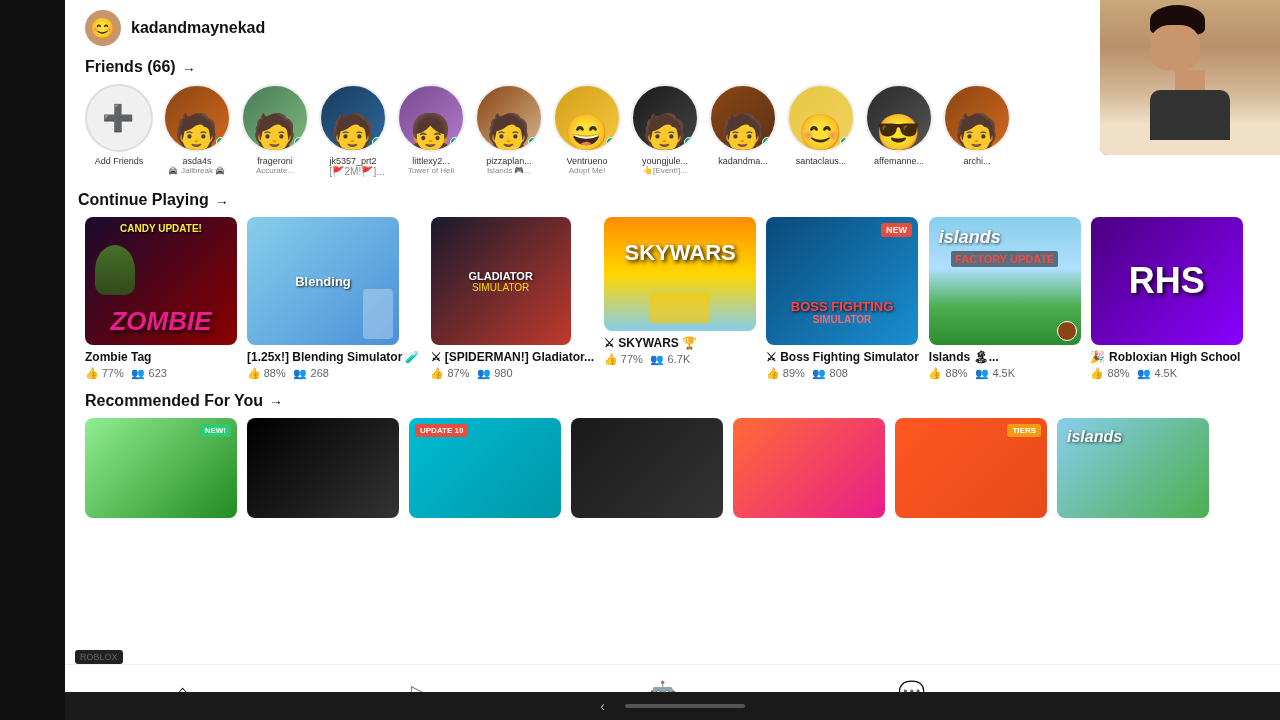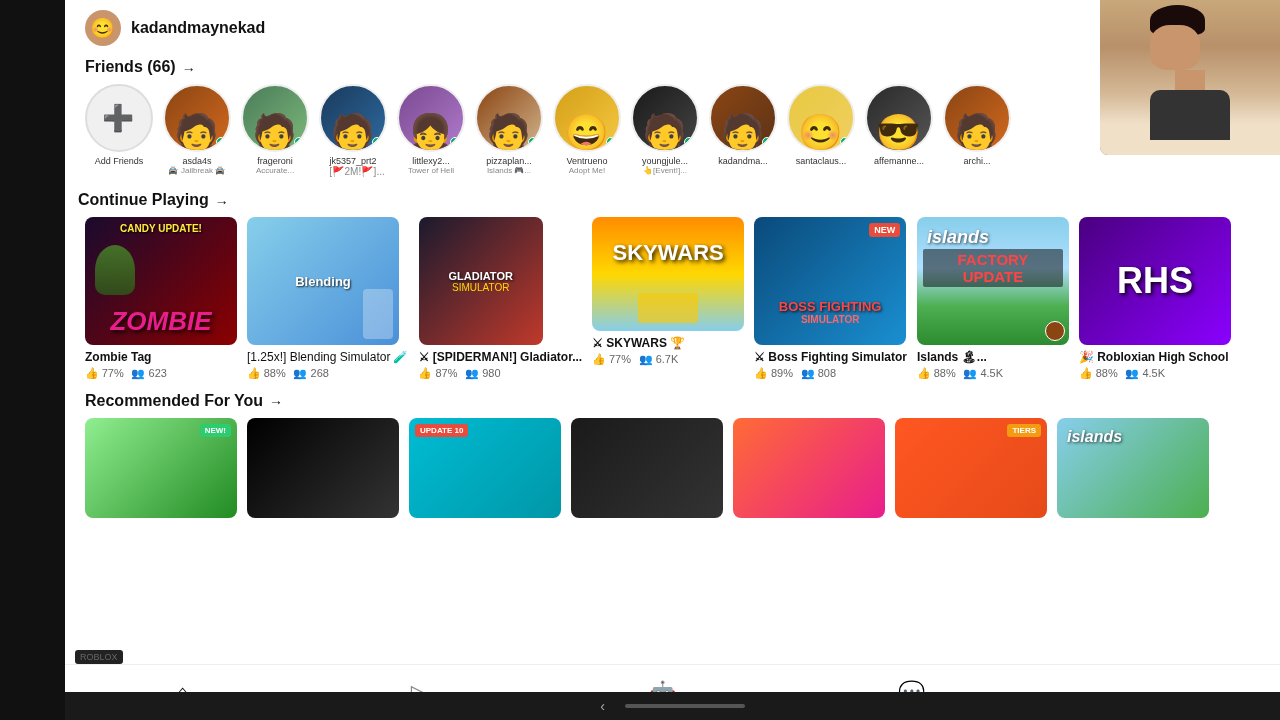--- a/index.html
+++ b/index.html
@@ -163,29 +163,29 @@
           </div>
         </div>
 
         <div style="min-width:152px; cursor:pointer;">
           <div style="width:152px; height:128px; border-radius:8px; overflow:hidden; position:relative; margin-bottom:5px; background:linear-gradient(135deg, #87ceeb, #4a90d9);">
             <div style="position:absolute; top:50%; left:50%; transform:translate(-50%,-50%); text-align:center;">
               <div style="font-size:13px; font-weight:bold; color:#fff; text-shadow:1px 1px 2px rgba(0,0,0,0.8);">Blending</div>
             </div>
             <div style="position:absolute; bottom:6px; right:6px; width:30px; height:50px; background:rgba(255,255,255,0.3); border-radius:4px;"></div>
           </div>
-          <div style="font-size:12px; font-weight:400; color:#111; margin-bottom:3px;">[1.25x!] Blending Simulator 🧪</div>
+          <div style="font-size:12px; font-weight:700; color:#111; margin-bottom:3px;">[1.25x!] Blending Simulator 🧪</div>
           <div style="display:flex; align-items:center; gap:8px; font-size:11px; color:#666;">
             <span>👍 88%</span>
             <span>👥 268</span>
           </div>
         </div>
 
         <div style="min-width:152px; cursor:pointer;">
-          <div style="width:124px; height:128px; border-radius:8px; overflow:hidden; position:relative; margin-bottom:5px; background:linear-gradient(135deg, #1a1a2e, #c0392b);">
+          <div style="width:140px; height:128px; border-radius:8px; overflow:hidden; position:relative; margin-bottom:5px; background:linear-gradient(135deg, #1a1a2e, #c0392b);">
             <div style="position:absolute; top:50%; left:50%; transform:translate(-50%,-50%); text-align:center; width:100%;">
               <div style="font-size:11px; font-weight:bold; color:#fff; text-shadow:1px 1px 3px rgba(0,0,0,0.9);">GLADIATOR</div>
               <div style="font-size:10px; color:#ffd700;">SIMULATOR</div>
             </div>
           </div>
           <div style="font-size:12px; font-weight:600; color:#111; margin-bottom:3px;">⚔ [SPIDERMAN!] Gladiator...</div>
           <div style="display:flex; align-items:center; gap:8px; font-size:11px; color:#666;">
             <span>👍 87%</span>
             <span>👥 980</span>
           </div>
@@ -219,21 +219,21 @@
             <span>👥 808</span>
           </div>
         </div>
 
         <div style="min-width:152px; cursor:pointer;">
           <div style="width:152px; height:128px; border-radius:8px; overflow:hidden; position:relative; margin-bottom:5px; background:linear-gradient(180deg, #87ceeb 0%, #b0e0ff 40%, #4CAF50 70%, #2d8a30 100%);">
             <div style="position:absolute; top:10px; left:10px;">
               <div style="font-size:18px; font-weight:900; color:#fff; font-style:italic; text-shadow:1px 1px 3px rgba(0,0,0,0.7);">islands</div>
             </div>
             <div style="position:absolute; top:32px; left:6px; right:6px; text-align:center;">
-              <div style="font-size:15px; font-weight:bold; color:#ff4444; background:rgba(0,0,0,0.5); padding:2px 4px; border-radius:2px; display:inline-block;">FACTORY UPDATE</div>
+              <div style="font-size:11px; font-weight:bold; color:#ff4444; background:rgba(0,0,0,0.5); padding:2px 4px; border-radius:2px; display:inline-block;">FACTORY UPDATE</div>
             </div>
             <div style="position:absolute; bottom:4px; right:4px; width:20px; height:20px; border-radius:50%; background:#8B4513; border:1px solid #fff;"></div>
           </div>
           <div style="font-size:12px; font-weight:600; color:#111; margin-bottom:3px;">Islands 🏝...</div>
           <div style="display:flex; align-items:center; gap:8px;">
             <div style="display:flex; align-items:center; gap:8px; font-size:11px; color:#666;">
               <span>👍 88%</span>
               <span>👥 4.5K</span>
             </div>
           </div>

